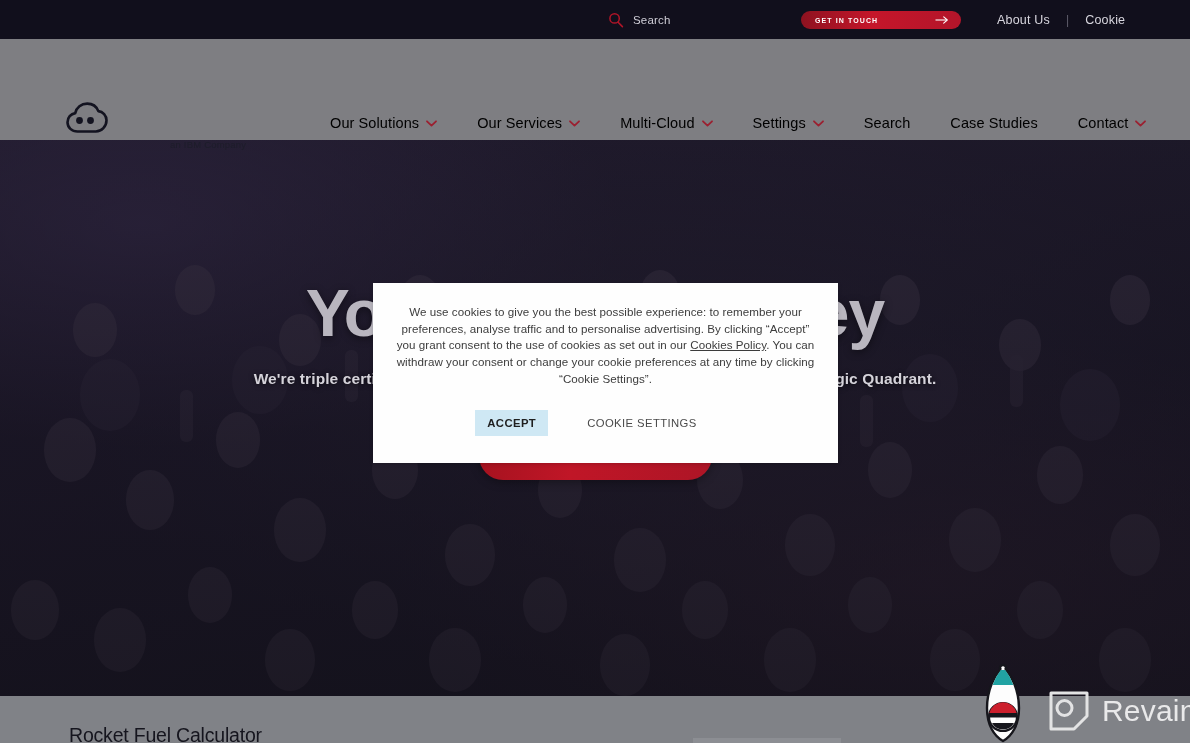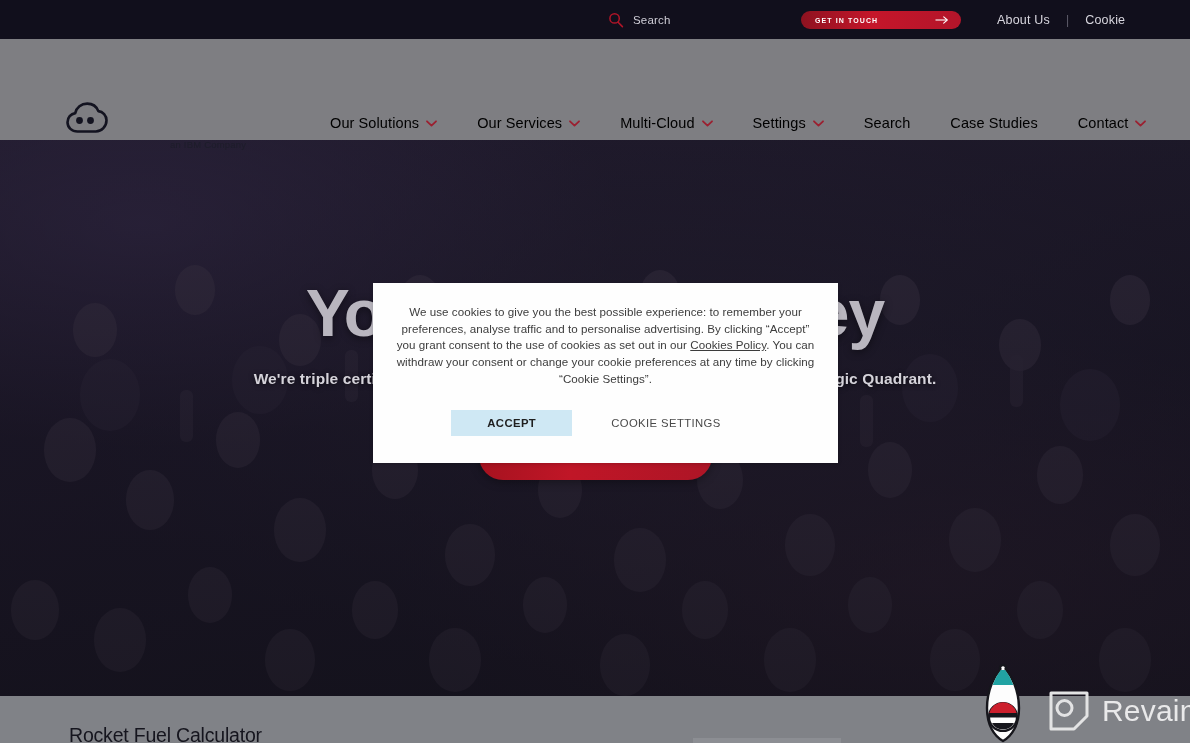--- a/index.html
+++ b/index.html
@@ -145,21 +145,21 @@
     display: flex; align-items: center;
   }
   .ck-btn {
     border: none; background: transparent; cursor: pointer;
     font-family: "Liberation Sans", sans-serif;
     font-size: 11.3px; letter-spacing: .4px; color: #4a4a4a;
     padding: 7px 13px;
   }
   .ck-btn.primary {
     background: #cfe8f4; color: #1f1f1f; font-weight: bold;
-    padding: 7px 36px; margin-right: 26px; text-align: center;
+    padding: 7px 12px; margin-right: 26px; text-align: center;
   }
   .ck-btn.secondary { margin-right: 26px; }
 
   
   .bottom {
     position: absolute; top: 696px; left: 0; width: 1190px; height: 47px;
     background: #808287;
     z-index: 20;
   }
   .bottom-title {

